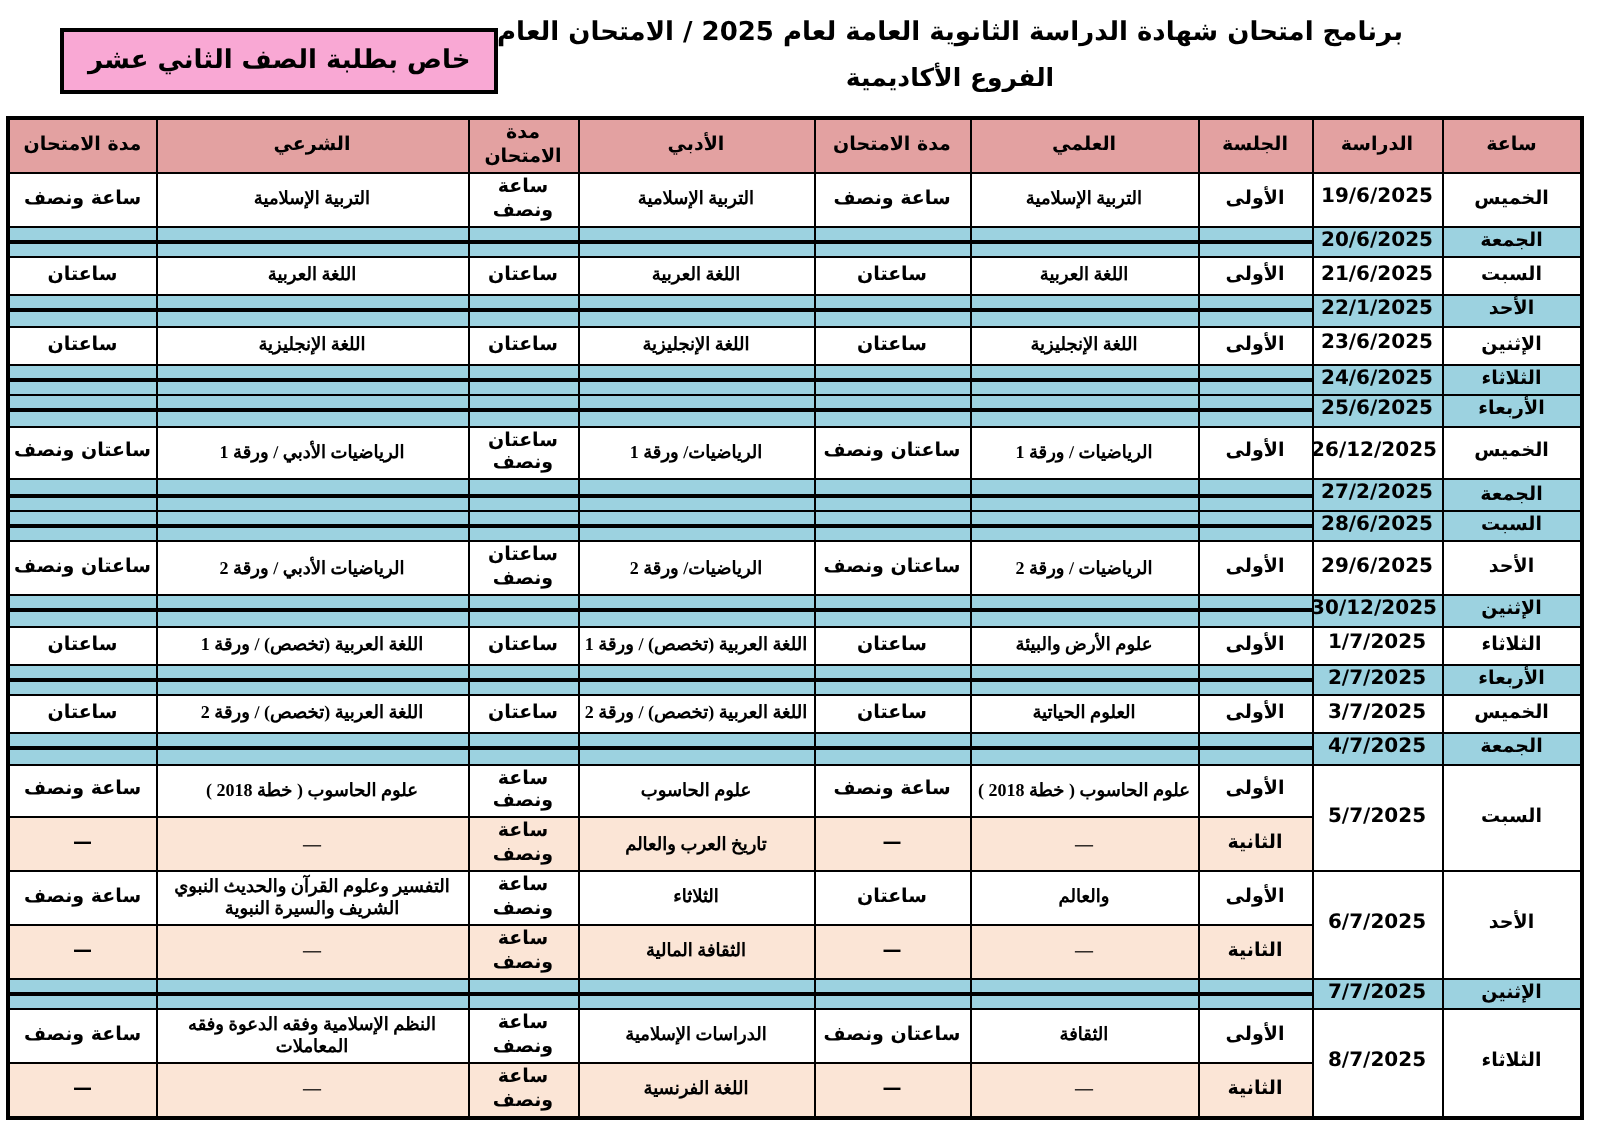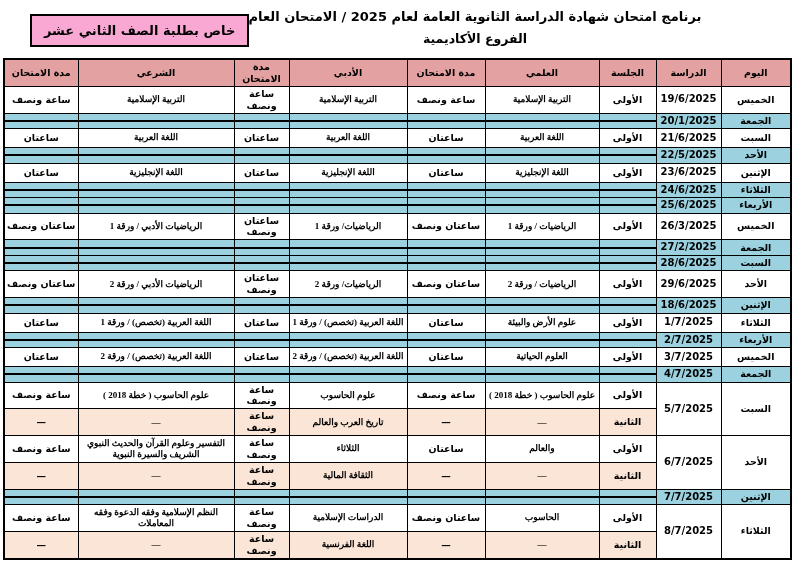--- a/index.html
+++ b/index.html
@@ -88,21 +88,21 @@
         <col style="width:57px">
       <col style="width:114px">
         <col style="width:78px">
         <col style="width:118px">
       <col style="width:55px">
         <col style="width:156px">
         <col style="width:74px">
     </colgroup>
     <thead>
       <tr id="head-row">
-          <th>اليوم</th>
+          <th>ساعة</th>
           <th>الدراسة</th>
           <th>الجلسة</th>
           <th>العلمي</th>
           <th>مدة الامتحان</th>
           <th>الأدبي</th>
           <th>مدة الامتحان</th>
           <th>الشرعي</th>
           <th>مدة الامتحان</th>
         </tr>
     </thead>
@@ -113,21 +113,21 @@
           <td class="session-cell">الأولى</td>
           <td class="subject-cell">التربية الإسلامية</td>
           <td class="duration-cell">ساعة ونصف</td>
           <td class="subject-cell">التربية الإسلامية</td>
           <td class="duration-cell">ساعة ونصف</td>
           <td class="subject-cell">التربية الإسلامية</td>
           <td class="duration-cell">ساعة ونصف</td>
         </tr>
         <tr class="holiday">
           <td class="day-cell">الجمعة</td>
-          <td class="date-cell">20/1/2025</td>
+          <td class="date-cell">20/6/2025</td>
           <td class="line-cell">
             <div class="hline"></div>
           </td>
           <td class="line-cell">
             <div class="hline"></div>
           </td>
           <td class="line-cell">
             <div class="hline"></div>
           </td>
           <td class="line-cell">
@@ -149,21 +149,21 @@
           <td class="session-cell">الأولى</td>
           <td class="subject-cell">اللغة العربية</td>
           <td class="duration-cell">ساعتان</td>
           <td class="subject-cell">اللغة العربية</td>
           <td class="duration-cell">ساعتان</td>
           <td class="subject-cell">اللغة العربية</td>
           <td class="duration-cell">ساعتان</td>
         </tr>
         <tr class="holiday">
           <td class="day-cell">الأحد</td>
-          <td class="date-cell">22/5/2025</td>
+          <td class="date-cell">22/1/2025</td>
           <td class="line-cell">
             <div class="hline"></div>
           </td>
           <td class="line-cell">
             <div class="hline"></div>
           </td>
           <td class="line-cell">
             <div class="hline"></div>
           </td>
           <td class="line-cell">
@@ -235,21 +235,21 @@
           </td>
           <td class="line-cell">
             <div class="hline"></div>
           </td>
           <td class="line-cell">
             <div class="hline"></div>
           </td>
         </tr>
         <tr class="exam">
           <td class="day-cell" rowspan="1">الخميس</td>
-          <td class="date-cell" rowspan="1">26/3/2025</td>
+          <td class="date-cell" rowspan="1">26/12/2025</td>
           <td class="session-cell">الأولى</td>
           <td class="subject-cell">الرياضيات / ورقة 1</td>
           <td class="duration-cell">ساعتان ونصف</td>
           <td class="subject-cell">الرياضيات/ ورقة 1</td>
           <td class="duration-cell">ساعتان ونصف</td>
           <td class="subject-cell">الرياضيات الأدبي / ورقة 1</td>
           <td class="duration-cell">ساعتان ونصف</td>
         </tr>
         <tr class="holiday">
           <td class="day-cell">الجمعة</td>
@@ -307,21 +307,21 @@
           <td class="session-cell">الأولى</td>
           <td class="subject-cell">الرياضيات / ورقة 2</td>
           <td class="duration-cell">ساعتان ونصف</td>
           <td class="subject-cell">الرياضيات/ ورقة 2</td>
           <td class="duration-cell">ساعتان ونصف</td>
           <td class="subject-cell">الرياضيات الأدبي / ورقة 2</td>
           <td class="duration-cell">ساعتان ونصف</td>
         </tr>
         <tr class="holiday">
           <td class="day-cell">الإثنين</td>
-          <td class="date-cell">18/6/2025</td>
+          <td class="date-cell">30/12/2025</td>
           <td class="line-cell">
             <div class="hline"></div>
           </td>
           <td class="line-cell">
             <div class="hline"></div>
           </td>
           <td class="line-cell">
             <div class="hline"></div>
           </td>
           <td class="line-cell">
@@ -471,21 +471,21 @@
             <div class="hline"></div>
           </td>
           <td class="line-cell">
             <div class="hline"></div>
           </td>
         </tr>
         <tr class="exam">
           <td class="day-cell" rowspan="2">الثلاثاء</td>
           <td class="date-cell" rowspan="2">8/7/2025</td>
           <td class="session-cell">الأولى</td>
-          <td class="subject-cell">الحاسوب</td>
+          <td class="subject-cell">الثقافة</td>
           <td class="duration-cell">ساعتان ونصف</td>
           <td class="subject-cell">الدراسات الإسلامية</td>
           <td class="duration-cell">ساعة ونصف</td>
           <td class="subject-cell">النظم الإسلامية وفقه الدعوة وفقه المعاملات</td>
           <td class="duration-cell">ساعة ونصف</td>
         </tr>
         <tr class="second">
           <td class="session-cell">الثانية</td>
           <td class="subject-cell">—</td>
           <td class="duration-cell">—</td>

